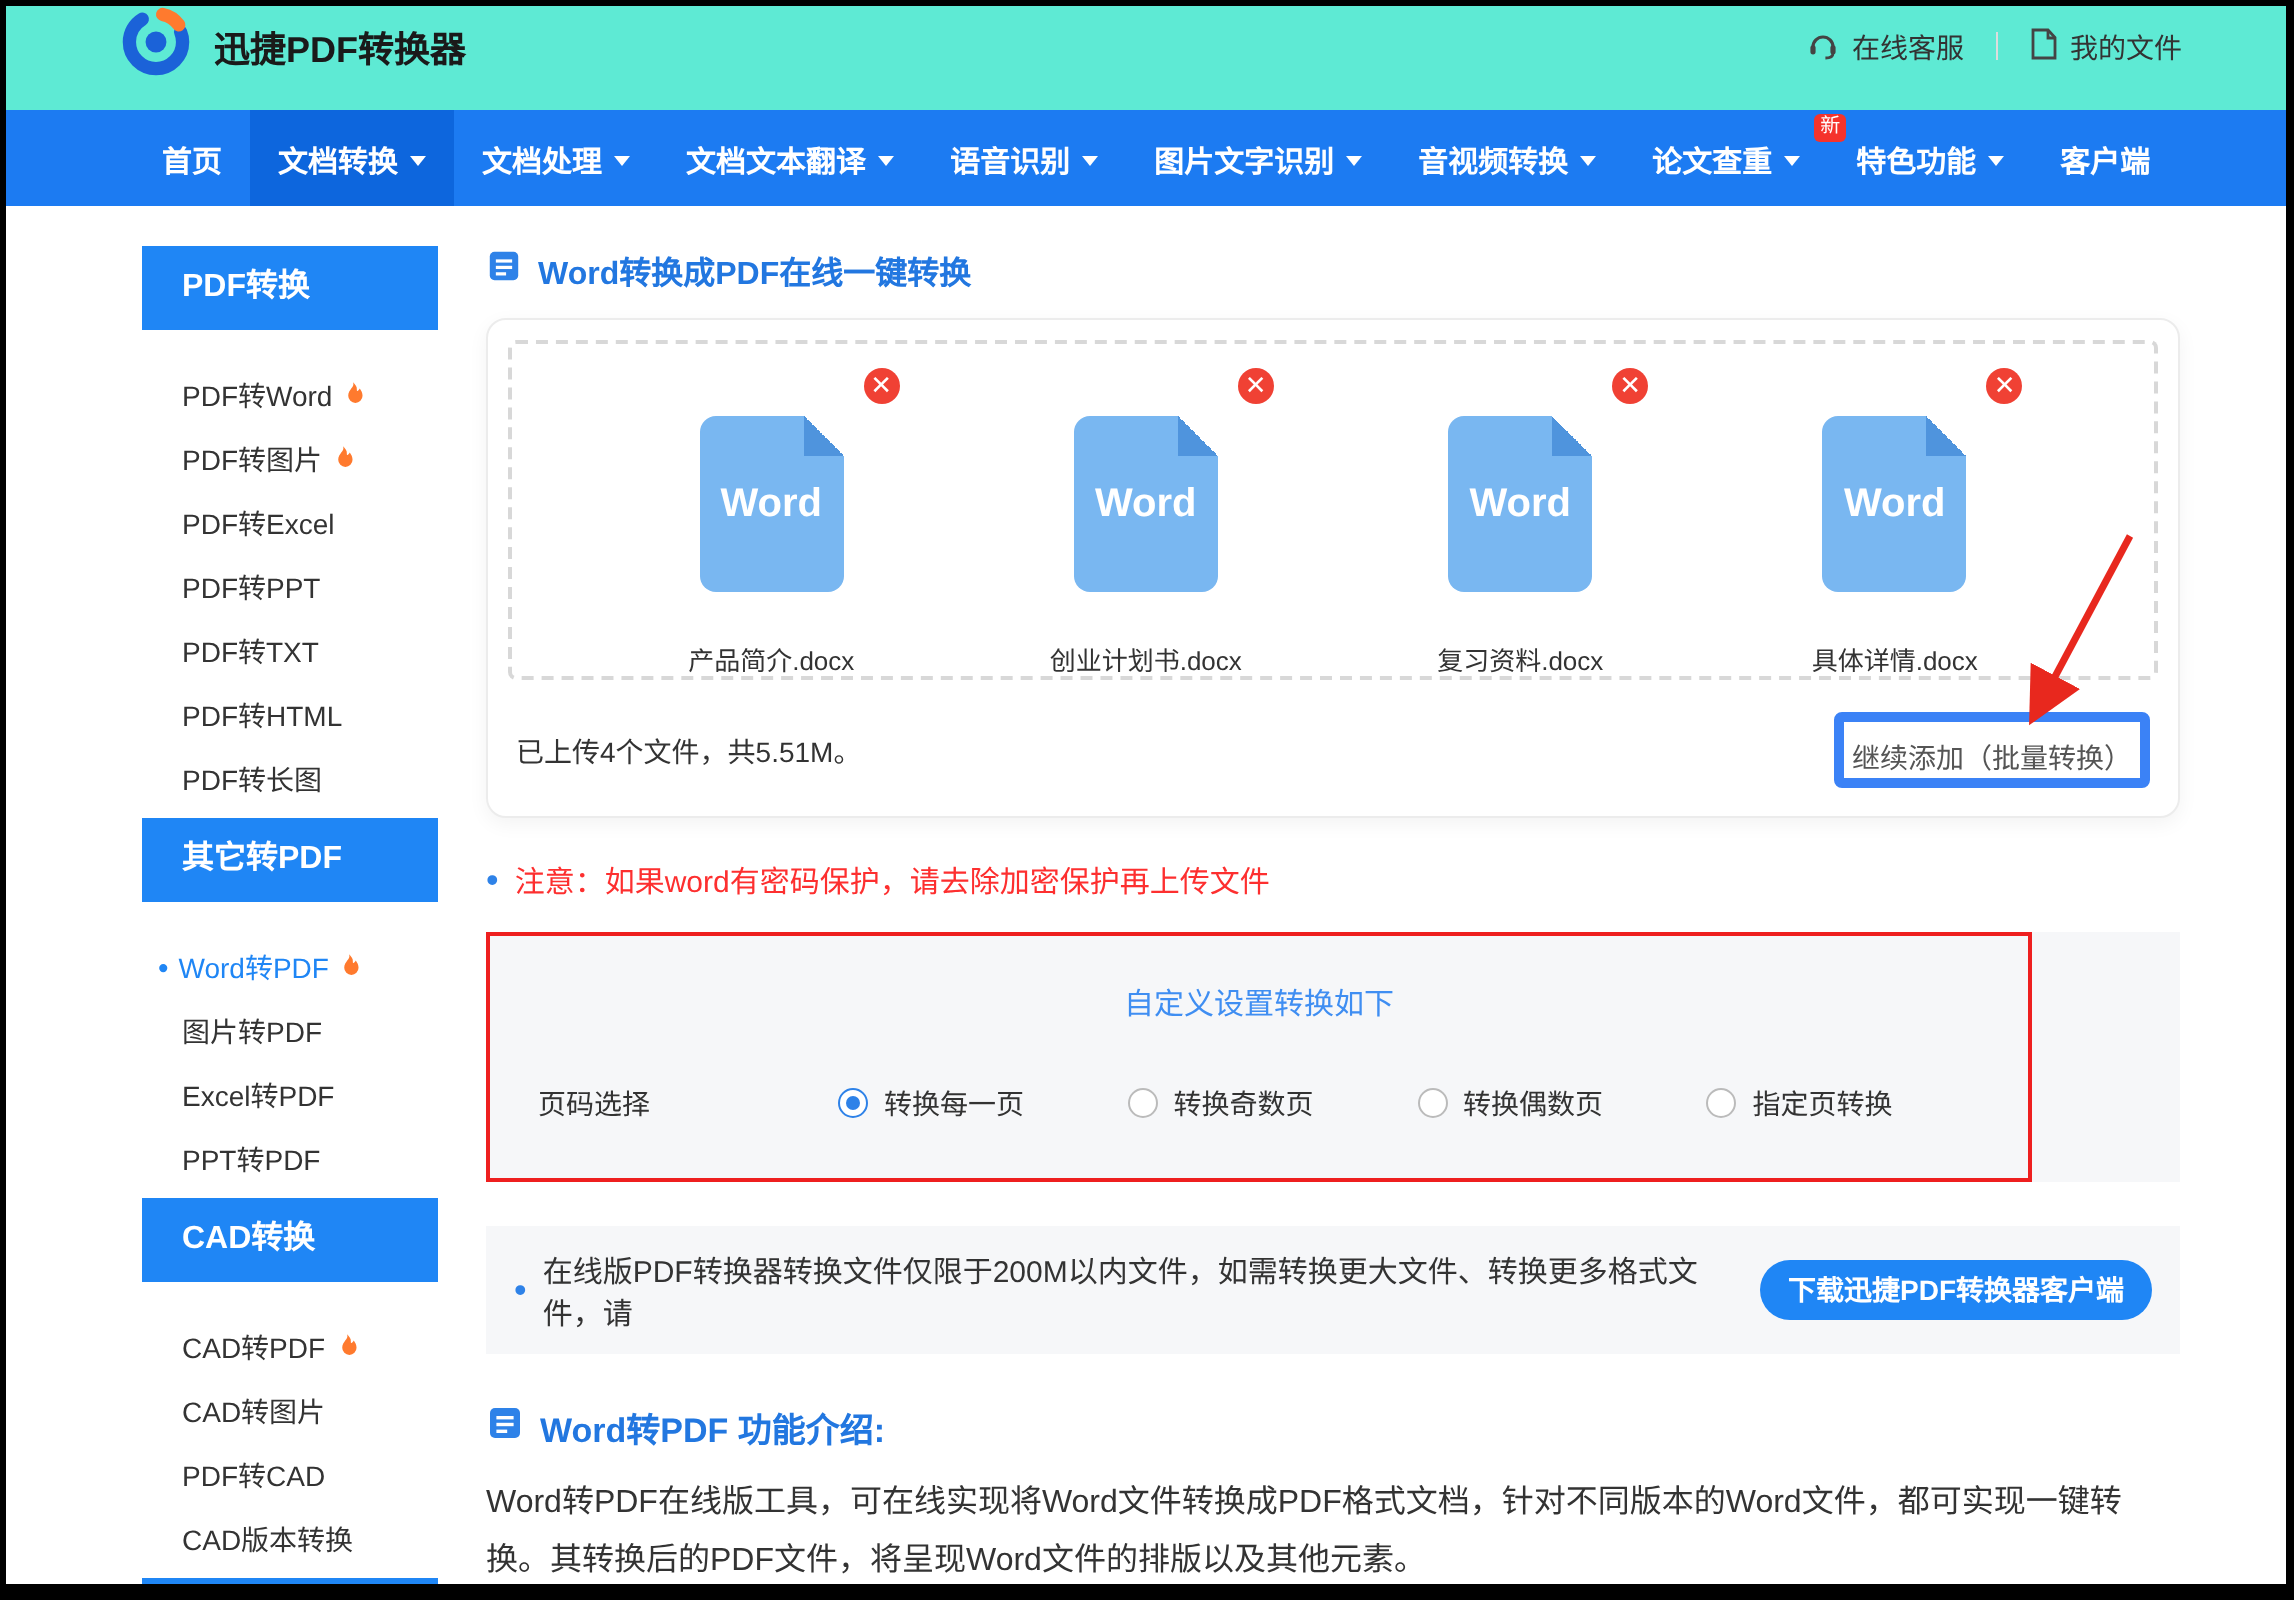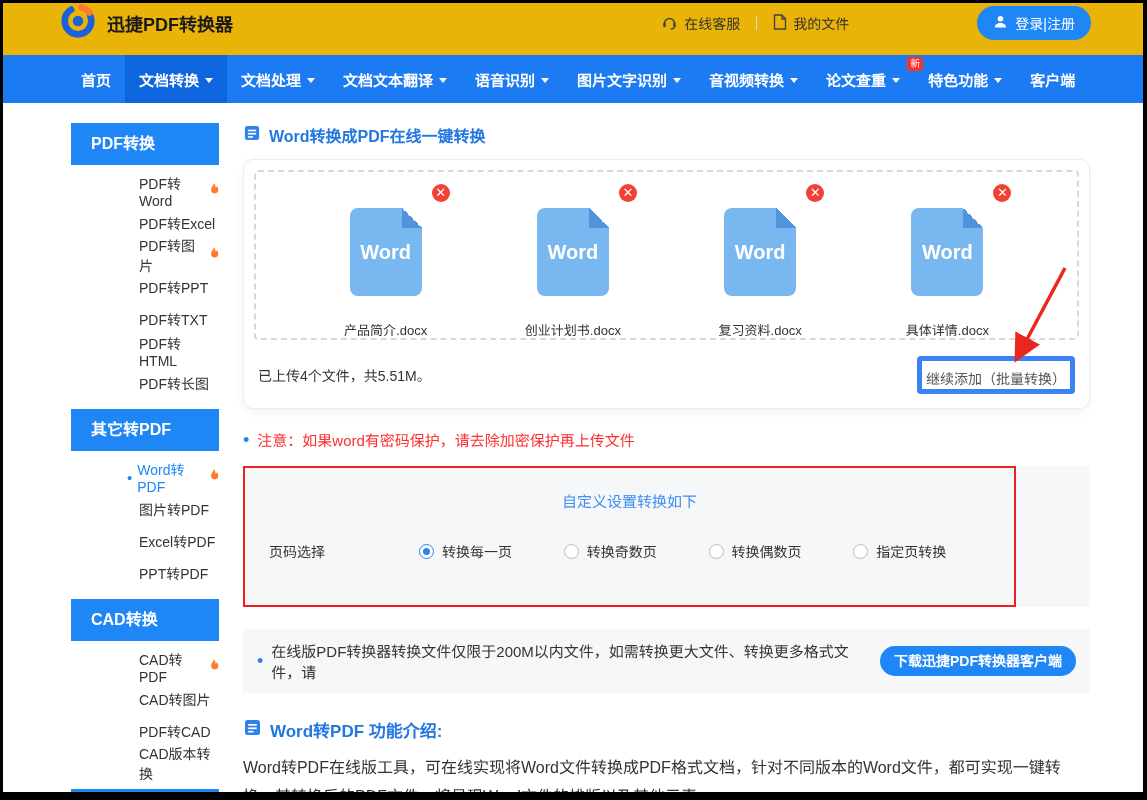--- a/index.html
+++ b/index.html
@@ -4,21 +4,21 @@
 <style>
   * { box-sizing: border-box; }
   body { margin: 0; background: #fff; }
   .screen {
     width: 1147px; height: 800px; overflow: hidden; position: relative;
     border: 3px solid #000; border-right-width: 4px; border-bottom-width: 8px;
     background: #fff;
     font-family: "Liberation Sans", "DejaVu Sans", sans-serif;
   }
   
-  .topbar { height: 52px; display: flex; align-items: center; padding: 0 52px 12px 56px; background: #eab308; }
+  .topbar { height: 52px; display: flex; align-items: center; padding: 0 52px 12px 56px; background: #5eead4; }
   .brand { display: flex; align-items: center; gap: 10px; cursor: pointer; }
   .brand-name { font-size: 18px; font-weight: bold; color: #1a1a1a; }
   .top-right { margin-left: auto; display: flex; align-items: center; gap: 16px; font-size: 14px; color: #333; }
   .top-link { display: flex; align-items: center; gap: 6px; cursor: pointer; }
   .divider { width: 1px; height: 14px; background: #ddd; }
   .login-btn { margin-left: 128px; display: flex; align-items: center; gap: 7px; height: 34px; padding: 0 16px;
     background: #1f86f5; color: #fff; border-radius: 17px; font-size: 14px; cursor: pointer; }
   
   .navbar { height: 48px; background: #1c7bf2; display: flex; align-items: stretch; padding-left: 64px; }
   .nav-item { position: relative; display: flex; align-items: center; padding: 0 14px; color: #fff;
@@ -28,21 +28,21 @@
   .badge-new { position: absolute; top: 2px; right: -9px; background: #f5332c; color: #fff; font-size: 10px;
     font-weight: normal; line-height: 1; padding: 2px 3px; border-radius: 3px; }
   .badge-flame { position: absolute; top: 1px; right: -5px; }
   
   .page { display: flex; align-items: flex-start; gap: 24px; padding: 20px 53px 0 68px; }
   .sidebar { width: 148px; flex: none; }
   .side-header { height: 42px; line-height: 42px; background: #1f86f5; color: #fff; font-size: 16px;
     font-weight: bold; padding-left: 20px; }
   .side-items { padding: 10px 0; }
   .side-item { height: 32px; padding-left: 20px; font-size: 14px; color: #333; display: flex;
-    align-items: center; gap: 5px; cursor: pointer; margin-left: 48px; }
+    align-items: flex-end; gap: 5px; cursor: pointer; }
   .side-item.active { color: #1f86f5; padding-left: 8px; }
   .side-item.active .active-dot { color: #1f86f5; font-size: 15px; }
   .side-strip { height: 6px; background: #1f86f5; }
   
   .main { flex: 1; min-width: 0; }
   .page-title { display: flex; align-items: center; gap: 8px; font-size: 16px; font-weight: bold; color: #2277e0; }
   .upload-box { margin-top: 12px; border: 1px solid #ececec; border-radius: 10px;
     box-shadow: 0 3px 10px rgba(0,0,0,.05); padding: 10px 10px 0; position: relative; background: #fff; }
   .dashed { border: 2px dashed #d8d8d8; border-radius: 4px; height: 170px; display: flex;
     justify-content: space-around; align-items: flex-start; padding: 0 36px; }
@@ -58,21 +58,21 @@
   .upload-summary { font-size: 14px; color: #333; flex: 1; }
   .add-btn { height: 38px; line-height: 36px; padding: 0 4px; border: 5px solid #3b82f6; border-radius: 4px;
     background: #fff; color: #555; font-size: 14px; cursor: pointer; }
   .start-btn { margin-left: 16px; height: 38px; display: flex; align-items: center; gap: 8px; padding: 0 20px;
     background: #1f86f5; color: #fff; font-size: 15px; font-weight: bold; border-radius: 4px; cursor: pointer; }
   .annot-arrow { position: absolute; right: 6px; top: 100px; pointer-events: none; z-index: 5; }
   
   .note-line { margin-top: 20px; display: flex; align-items: center; gap: 8px; font-size: 15px; }
   .bullet { color: #2e82e8; font-size: 18px; line-height: 1; }
   .note-red { color: #fd2f2f; }
-  .settings { margin-top: 16px; background: #f6f7f9; position: relative; padding: 24px 0 46px; }
+  .settings { margin-top: 16px; background: #f6f7f9; position: relative; padding: 24px 0 30px; }
   .settings-border { position: absolute; top: 0; left: 0; bottom: 0; right: 74px;
     border: 2px solid #ee1f1f; pointer-events: none; }
   .settings-title { text-align: center; color: #3f8ef2; font-size: 15px; margin-right: 74px; }
   .settings-row { display: flex; align-items: center; margin: 30px 92px 0 26px; }
   .settings-label { width: 150px; font-size: 14px; color: #333; }
   .option { flex: 1; display: flex; align-items: center; gap: 8px; font-size: 14px; color: #333; cursor: pointer; }
   .radio { width: 15px; height: 15px; border-radius: 50%; border: 1px solid #bbb; background: #fff;
     display: inline-block; position: relative; flex: none; }
   .radio.checked { border-color: #2e82e8; }
   .radio.checked::after { content: ''; position: absolute; inset: 3px; border-radius: 50%; background: #2e82e8; }
@@ -116,29 +116,20 @@
       <span class="top-link">
         <span>
           <svg width="14" height="16" viewBox="0 0 14 16" fill="none">
             <path d="M1.5 1h7.5l3.5 3.8V15h-11z" stroke="#444" stroke-width="1.4"></path>
             <path d="M9 1v4h3.5" stroke="#444" stroke-width="1.4"></path>
           </svg>
         </span>
         <span>我的文件</span>
       </span>
     </div>
-    <div class="login-btn">
-      <span>
-        <svg width="15" height="15" viewBox="0 0 16 16">
-          <circle cx="8" cy="5" r="3" fill="#fff"></circle>
-          <path d="M2 14.5c0-3.3 2.7-5 6-5s6 1.7 6 5z" fill="#fff"></path>
-        </svg>
-      </span>
-      <span>登录|注册</span>
-    </div>
   </div>
 
   <div class="navbar">
     <div class="nav-item">
       <span>首页</span>
     </div>
     <div class="nav-item active">
       <span>文档转换</span>
       <span class="caret"></span>
     </div>
@@ -182,27 +173,27 @@
     <div class="sidebar">
       <div class="side-header">PDF转换</div>
       <div class="side-items">
         <div class="side-item">
           <span>PDF转Word</span>
           <span><svg width="11" height="13" viewBox="0 0 12 14">
                 <path d="M6 0c1.2 2.6-2.6 3.8-2.6 7.4a3.9 3.9 0 0 0 7.8 0c0-1.5-.7-2.7-1.5-3.9-.8 1.5-1.8 1.9-1.6.4C8.3 2.3 7 1 6 0z" fill="#ff7a2e"></path>
               </svg></span>
         </div>
         <div class="side-item">
-          <span>PDF转Excel</span>
-        </div>
-        <div class="side-item">
           <span>PDF转图片</span>
           <span><svg width="11" height="13" viewBox="0 0 12 14">
                 <path d="M6 0c1.2 2.6-2.6 3.8-2.6 7.4a3.9 3.9 0 0 0 7.8 0c0-1.5-.7-2.7-1.5-3.9-.8 1.5-1.8 1.9-1.6.4C8.3 2.3 7 1 6 0z" fill="#ff7a2e"></path>
               </svg></span>
+        </div>
+        <div class="side-item">
+          <span>PDF转Excel</span>
         </div>
         <div class="side-item">
           <span>PDF转PPT</span>
         </div>
         <div class="side-item">
           <span>PDF转TXT</span>
         </div>
         <div class="side-item">
           <span>PDF转HTML</span>
         </div>

